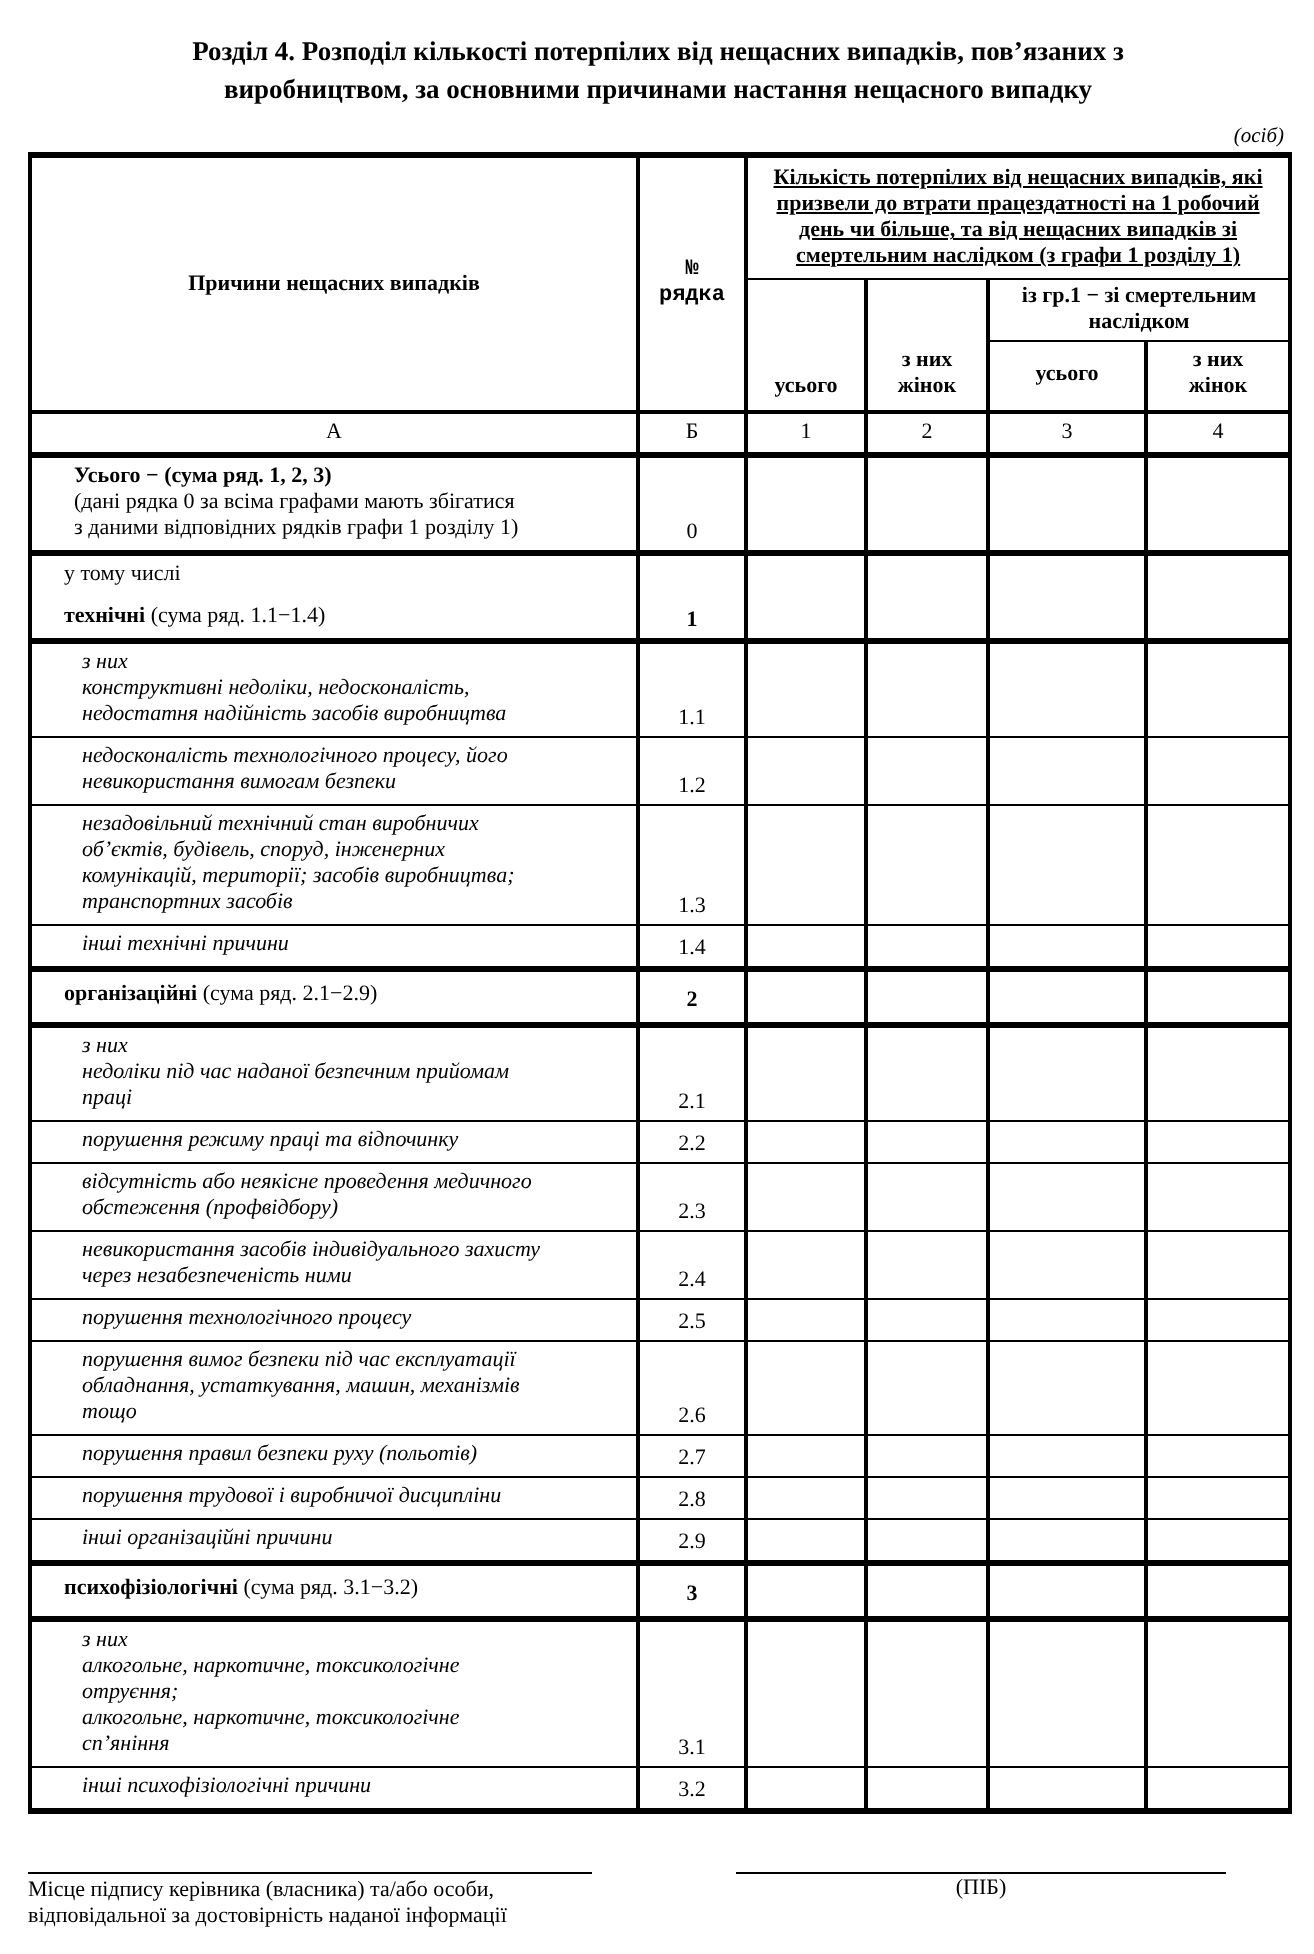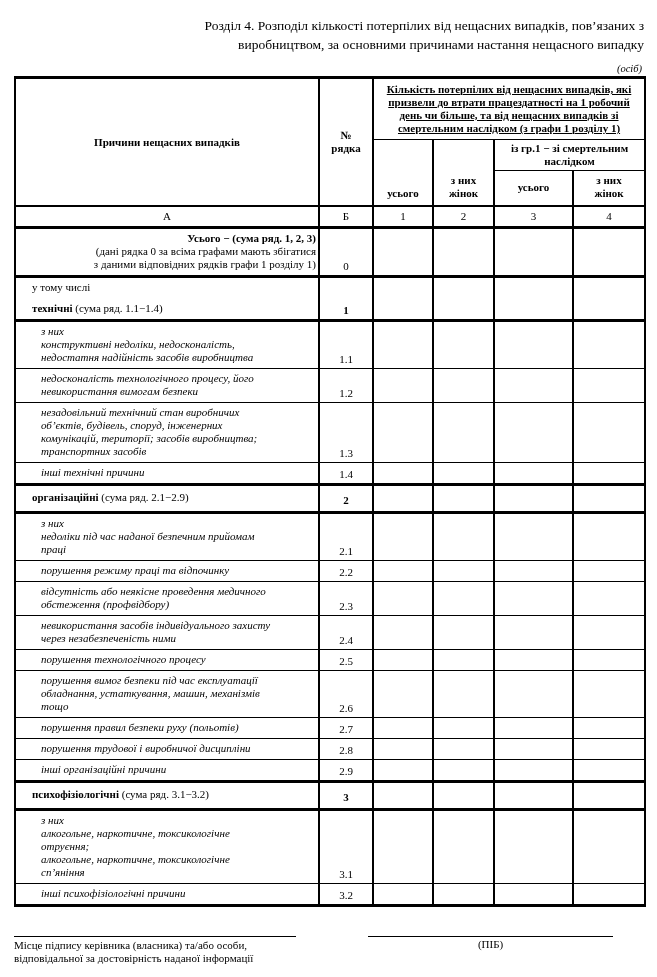--- a/index.html
+++ b/index.html
@@ -2,43 +2,43 @@
 <html><head>
 <meta charset="utf-8">
 <style>
   html,body{margin:0;padding:0;background:#fff;}
   body{
     width:657px;height:977px;overflow:hidden;color:#000;
     font-family:"Liberation Serif","DejaVu Serif",serif;
     font-size:11px;
   }
   .page{padding:12px 13px 0 14px;}
-  .title{text-align:right;font-weight:normal;font-size:13.5px;line-height:19px;margin-top:4px;}
+  .title{text-align:center;font-weight:bold;font-size:13.5px;line-height:19px;margin-top:4px;}
   .unit{text-align:right;font-style:italic;font-size:10.5px;margin:9px 2px 2px 0;}
 
   table.form{
     border-collapse:collapse;table-layout:fixed;width:630px;
     border:2px solid #000;border-top-width:3px;border-bottom-width:3px;
     font-size:11px;
   }
   th,td{border:1px solid #000;border-left-width:2px;border-right-width:2px;padding:0;}
   thead th{font-weight:bold;text-align:center;vertical-align:middle;line-height:13px;padding:2px 3px;}
   th.hspan{padding:4px 5px;text-decoration:underline;}
   th.htall{vertical-align:bottom;padding-bottom:5px;}
   th.hbot{vertical-align:middle;padding:3px 2px 5px;}
-  .rowno{width:36px;margin:4px auto;}
+  .rowno{width:36px;margin:4px auto;font-family:Liberation Mono, monospace;}
   .narrow{max-width:40px;margin:0 auto;}
   tr.letters th{font-weight:normal;border-top-width:2px;border-bottom-width:3px;padding:3px 0 3px;line-height:13px;}
 
   tbody td{vertical-align:top;line-height:13px;}
   td.cA{padding:3px 2px 4px 0;}
   td.cB{text-align:center;vertical-align:bottom;padding:2px 0 3px;line-height:12px;}
   td.cV{background:#fff;}
   .bold{font-weight:bold;}
-  .i0{padding-left:5px;text-align:right;}
+  .i0{padding-left:21px;}
   .i1{padding-left:16px;}
   .i2{padding-left:25px;font-style:italic;}
   .gap{margin-top:8px;}
   tr.thick td{border-bottom-width:3px;}
   tr.section td.cA{padding-top:5px;padding-bottom:7px;}
   tr.section td.cB{padding-bottom:5px;}
 
   .footer{width:630px;font-size:11px;line-height:13px;}
   .sigrow{display:flex;justify-content:space-between;align-items:flex-start;gap:28px;}
   .sigrow1{margin-top:29px;}

